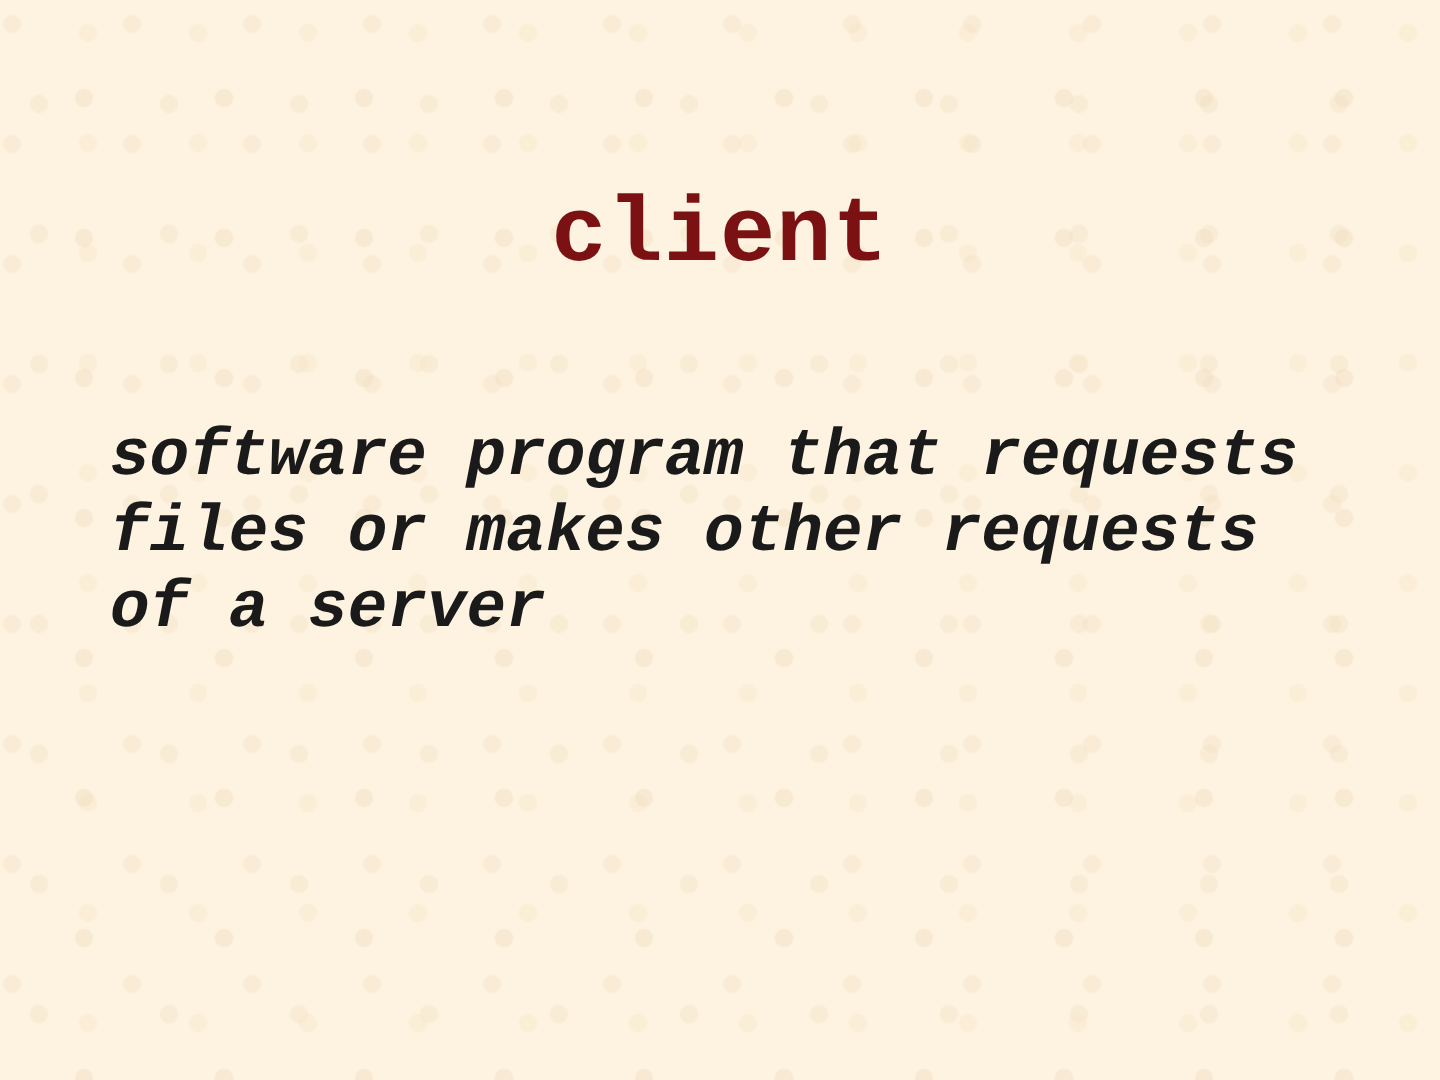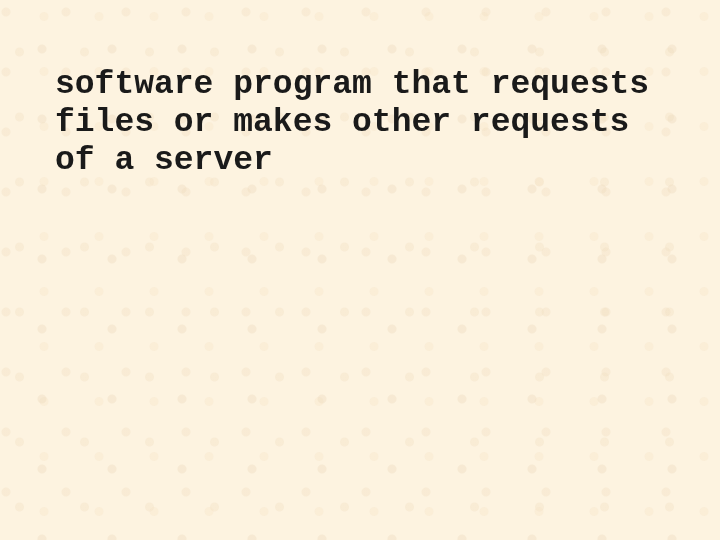--- a/index.html
+++ b/index.html
@@ -34,20 +34,22 @@
     padding-top: 92px;
     letter-spacing: 0.5px;
   }
   .body-text {
     color: #1a1a1a;
     font-weight: bold;
     font-size: 33px;
     line-height: 1.15;
     padding-top: 66px;
     text-align: left;
+    font-style: italic;
   }
 </style>
 </head>
 <body>
 
 <div class="slide">
+  <div class="title">client</div>
   <div class="body-text">software program that requests files or makes other requests of a server</div>
 </div>
 
 </body></html>

